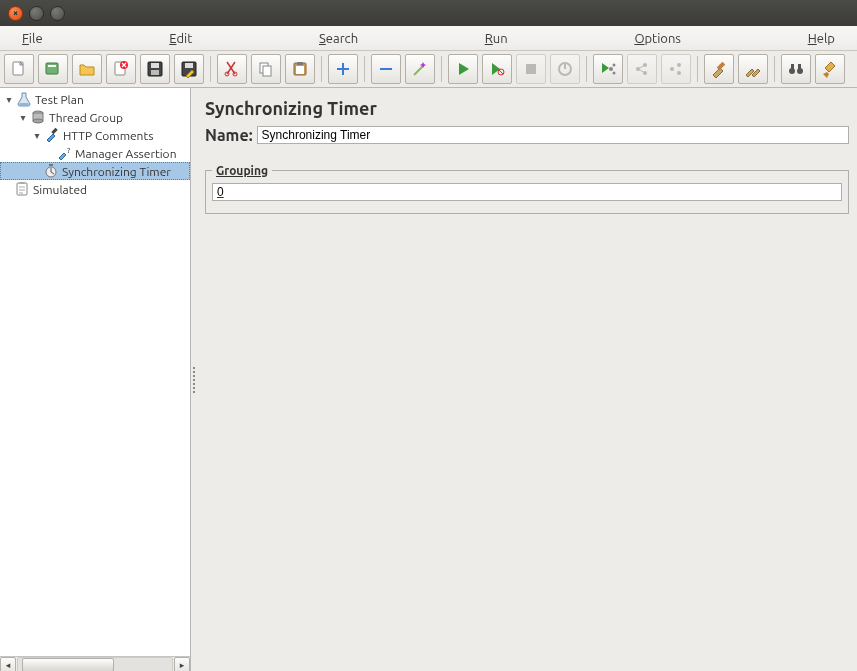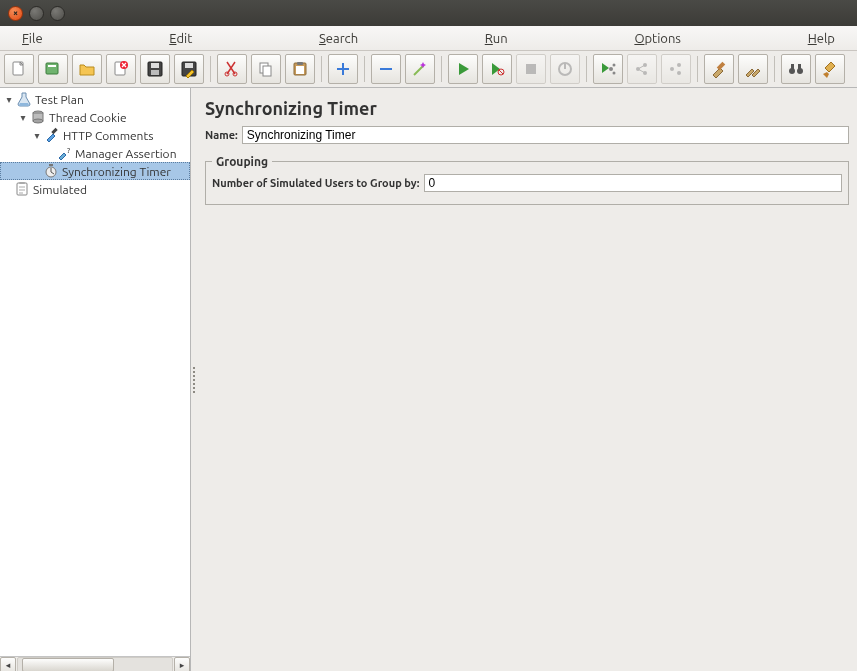--- a/index.html
+++ b/index.html
@@ -211,37 +211,38 @@
     color: #333;
     margin: 4px 0 8px 0;
   }
   .form-row {
     display: flex;
     align-items: center;
     margin-bottom: 4px;
   }
   .form-label {
     font-weight: bold;
-    font-size: 11px;
+    font-size: 16px;
     margin-right: 4px;
     white-space: nowrap;
   }
   .form-input {
     flex: 1;
     height: 18px;
     border: 1px solid #b0aea8;
     background: #fff;
     font-size: 12px;
     padding: 1px 4px;
     box-sizing: border-box;
   }
   fieldset.grouping {
     border: 1px solid #b0aea8;
-    margin: 11px 0 0 0;
+    margin: 20px 0 0 0;
     padding: 6px 6px 8px 6px;
+    text-decoration: underline;
   }
   fieldset.grouping legend {
     font-weight: bold;
     font-size: 12px;
     padding: 0 4px;
   }
 </style>
 </head>
 <body>
 
@@ -434,21 +435,21 @@
       </div>
 
       <div class="tree-row">
         <span class="tree-indent" style="width:16px"></span>
         <span class="toggle">▾</span>
         <svg class="node-icon" viewBox="0 0 16 16">
             <ellipse cx="8" cy="4" rx="5" ry="2" fill="#bcbcbc" stroke="#777"></ellipse>
             <rect x="3" y="4" width="10" height="8" fill="#bcbcbc" stroke="#777"></rect>
             <ellipse cx="8" cy="12" rx="5" ry="2" fill="#a3a3a3" stroke="#777"></ellipse>
           </svg>
-        <span>Thread Cookie</span>
+        <span>Thread Group</span>
       </div>
 
       <div class="tree-row">
         <span class="tree-indent" style="width:30px"></span>
         <span class="toggle">▾</span>
         <svg class="node-icon" viewBox="0 0 16 16">
             <path d="M3 13l6-6 2 2-6 6z" fill="#5aa0e0" stroke="#2d6aa8"></path>
             <rect x="9" y="1" width="3" height="6" transform="rotate(45 10.5 4)" fill="#444"></rect>
           </svg>
         <span>HTTP Comments</span>
@@ -502,18 +503,17 @@
 
     <div class="form-row">
       <span class="form-label">Name:</span>
       <input class="form-input" type="text" value="Synchronizing Timer" style="">
     </div>
 
 
     <fieldset class="grouping">
       <legend>Grouping</legend>
       <div class="form-row">
-        <span class="form-label">Number of Simulated Users to Group by:</span>
         <input class="form-input" type="text" value="0" style="">
       </div>
     </fieldset>
   </div>
 </div>
 
 </body></html>

